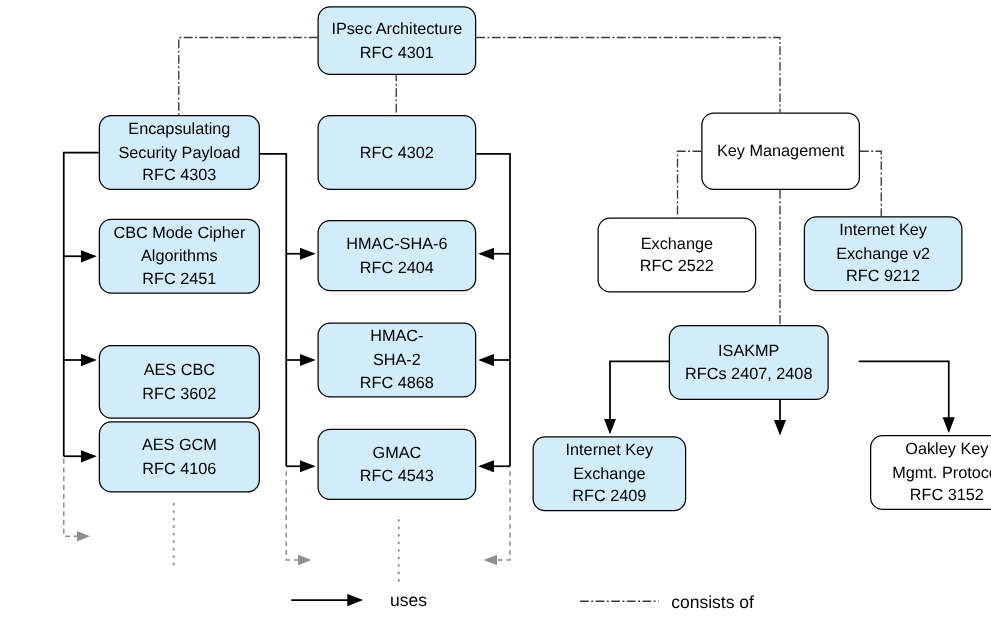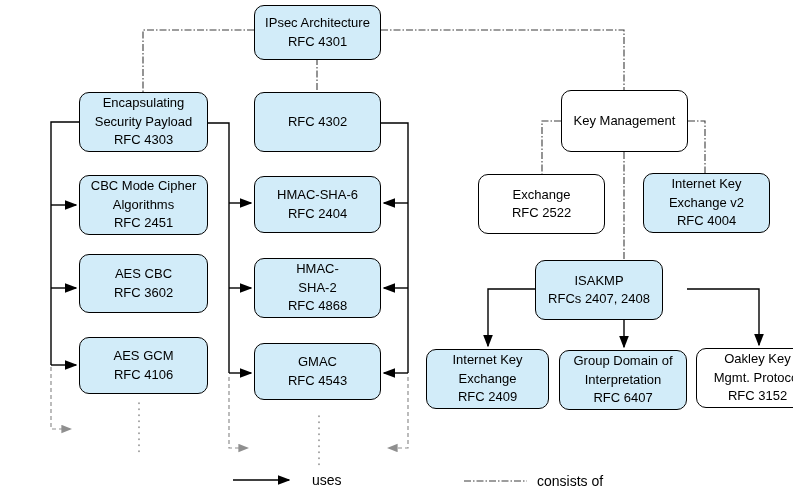--- a/index.html
+++ b/index.html
@@ -113,21 +113,21 @@
     <div class="title">CBC Mode Cipher
 Algorithms</div>
     <div class="rfc">RFC 2451</div>
   </div>
 
   <div class="node blue" style="left:218px;top:176px;width:127px;height:57px">
     <div class="title">HMAC-SHA-6</div>
     <div class="rfc">RFC 2404</div>
   </div>
 
-  <div class="node blue" style="left:43px;top:254px;width:129px;height:59px">
+  <div class="node blue" style="left:43px;top:276px;width:129px;height:59px">
     <div class="title">AES CBC</div>
     <div class="rfc">RFC 3602</div>
   </div>
 
   <div class="node blue" style="left:218px;top:258px;width:127px;height:60px">
     <div class="title">HMAC-
 SHA-2</div>
     <div class="rfc">RFC 4868</div>
   </div>
 
@@ -147,39 +147,34 @@
   </div>
 
   <div class="node white" style="left:442px;top:174px;width:127px;height:60px">
     <div class="title">Exchange</div>
     <div class="rfc">RFC 2522</div>
   </div>
 
   <div class="node blue" style="left:607px;top:173px;width:127px;height:60px">
     <div class="title">Internet Key
 Exchange v2</div>
-    <div class="rfc">RFC 4004</div>
+    <div class="rfc">RFC 9212</div>
   </div>
 
   <div class="node blue" style="left:499px;top:260px;width:128px;height:60px">
     <div class="title">ISAKMP</div>
     <div class="rfc">RFCs 2407, 2408</div>
   </div>
 
   <div class="node blue" style="left:390px;top:349px;width:123px;height:60px">
     <div class="title">Internet Key
 Exchange</div>
     <div class="rfc">RFC 2409</div>
   </div>
 
-  <div class="node blue" style="left:523px;top:350px;width:128px;height:60px">
-    <div class="title">Group Domain of
-Interpretation</div>
-    <div class="rfc">RFC 6407</div>
-  </div>
 
   <div class="node white" style="left:660px;top:348px;width:123px;height:60px">
     <div class="title">Oakley Key
 Mgmt. Protocol</div>
     <div class="rfc">RFC 3152</div>
   </div>
 
   <div class="legend-label" style="left:276px;top:472px">uses</div>
   <div class="legend-label" style="left:501px;top:473px">consists of</div>
 

